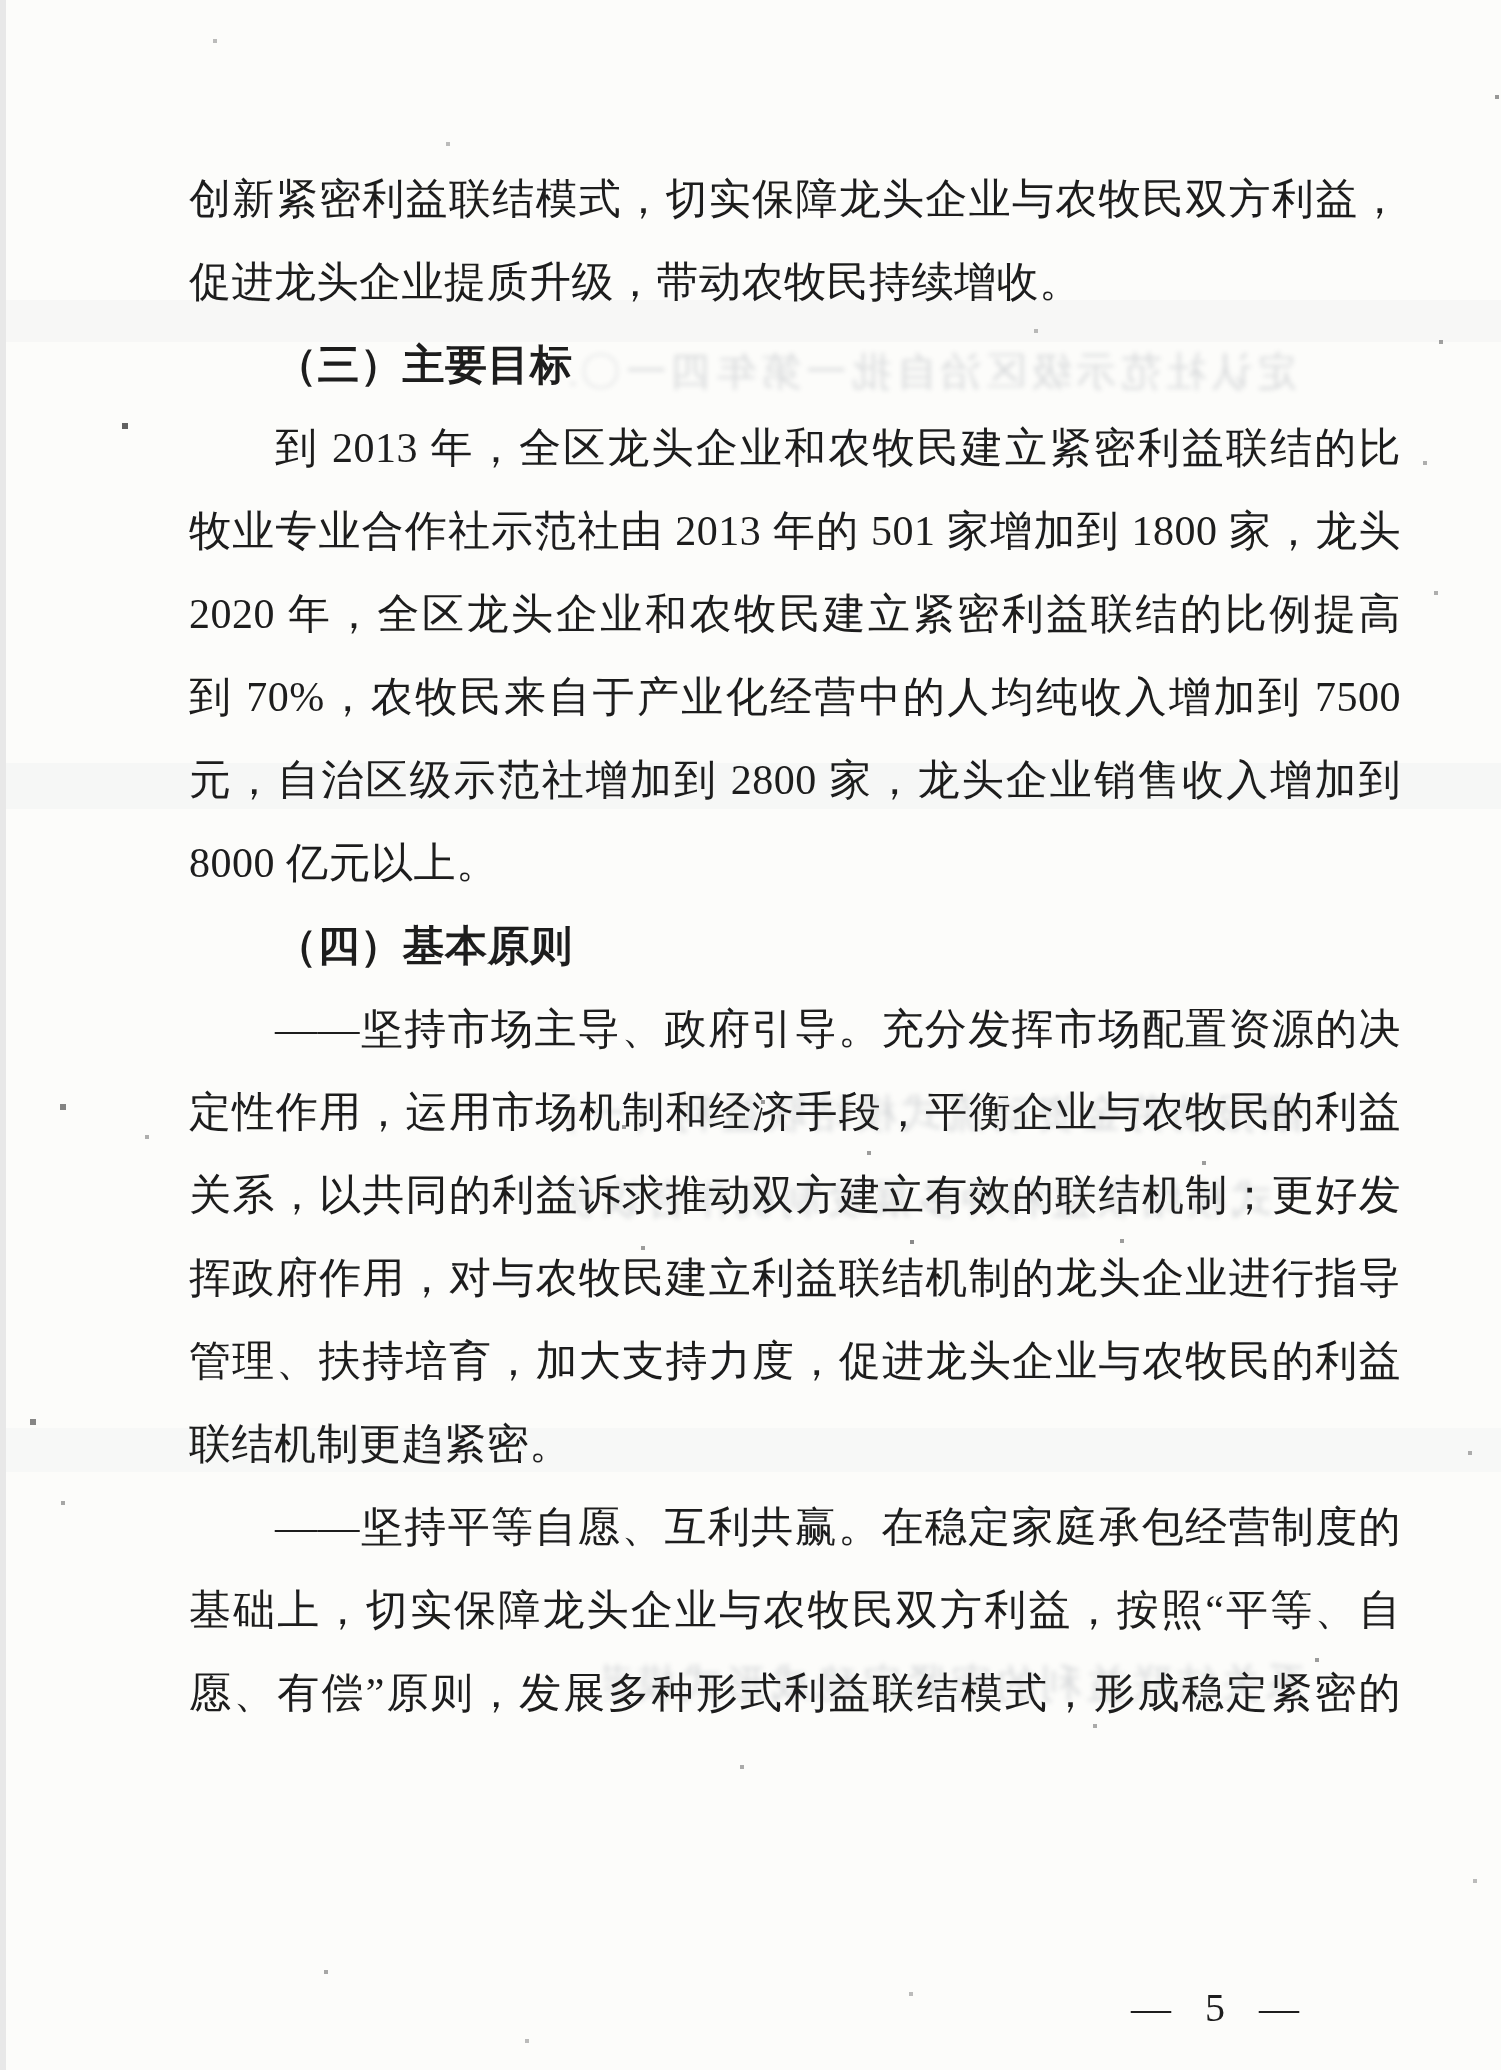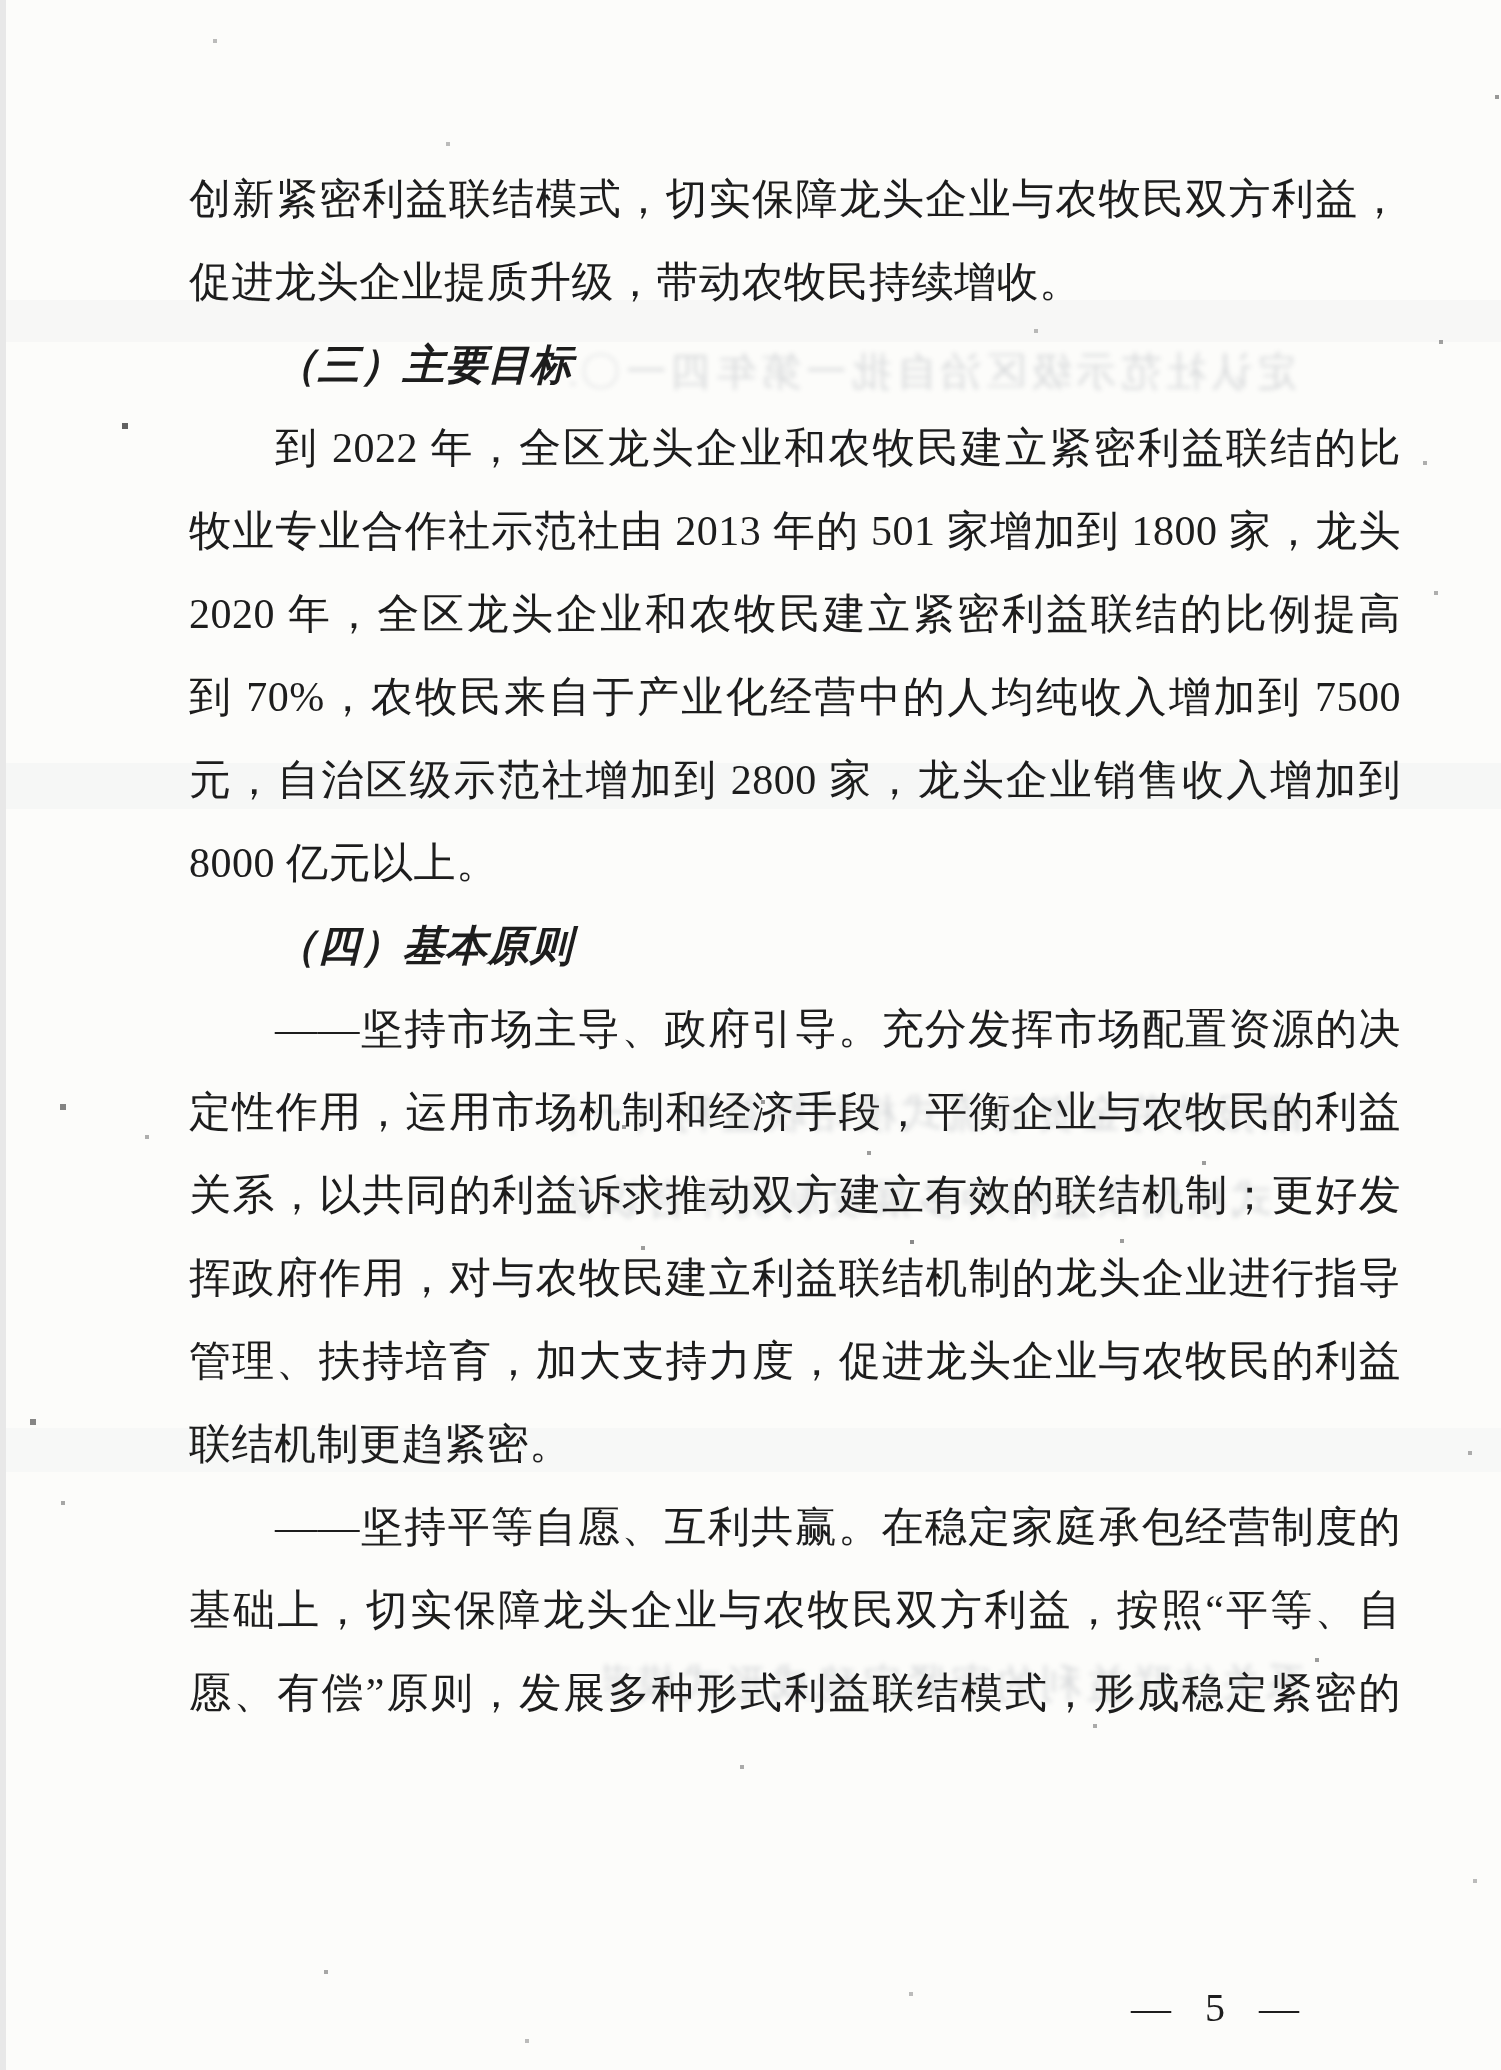--- a/index.html
+++ b/index.html
@@ -45,21 +45,21 @@
     height:83px;
     line-height:83px;
     font-size:42px;
     letter-spacing:0.5px;
     text-align:justify;
     text-align-last:justify;
     white-space:normal;
   }
   .line.no-fill{text-align:center;text-align-last:left;}
   .line.indent{text-indent:86px;}
-  .line.heading{font-weight:bold;font-style:italic;}
+  .line.heading{font-weight:bold;}
 
   .page-number{
     position:absolute;
     left:1125px;top:1984px;width:260px;
     font-size:40px;
     letter-spacing:12px;
     color:#1d1d1d;
     white-space:nowrap;
   }
 
@@ -114,21 +114,21 @@
       <div class="bleed">酬报动劳金资动流式模结联益利（一）</div>
       <div class="bleed">式模结联益利种多展发制机作合议协同合</div>
       <div class="bleed">系关结联益利的密紧定稳成形式模营经</div>
     </div>
 
   <div class="text-block">
 
   <div class="line">创新紧密利益联结模式，切实保障龙头企业与农牧民双方利益，</div>
       <div class="line no-fill">促进龙头企业提质升级，带动农牧民持续增收。</div>
       <div class="line indent heading no-fill">（三）主要目标</div>
-      <div class="line indent">到 2022 年，全区龙头企业和农牧民建立紧密利益联结的比</div>
+      <div class="line indent">到 2013 年，全区龙头企业和农牧民建立紧密利益联结的比</div>
       <div class="line">牧业专业合作社示范社由 2013 年的 501 家增加到 1800 家，龙头</div>
       <div class="line">2020 年，全区龙头企业和农牧民建立紧密利益联结的比例提高</div>
       <div class="line">到 70%，农牧民来自于产业化经营中的人均纯收入增加到 7500</div>
       <div class="line">元，自治区级示范社增加到 2800 家，龙头企业销售收入增加到</div>
       <div class="line no-fill">8000 亿元以上。</div>
       <div class="line indent heading no-fill">（四）基本原则</div>
       <div class="line indent">——坚持市场主导、政府引导。充分发挥市场配置资源的决</div>
       <div class="line">定性作用，运用市场机制和经济手段，平衡企业与农牧民的利益</div>
       <div class="line">关系，以共同的利益诉求推动双方建立有效的联结机制；更好发</div>
       <div class="line">挥政府作用，对与农牧民建立利益联结机制的龙头企业进行指导</div>

